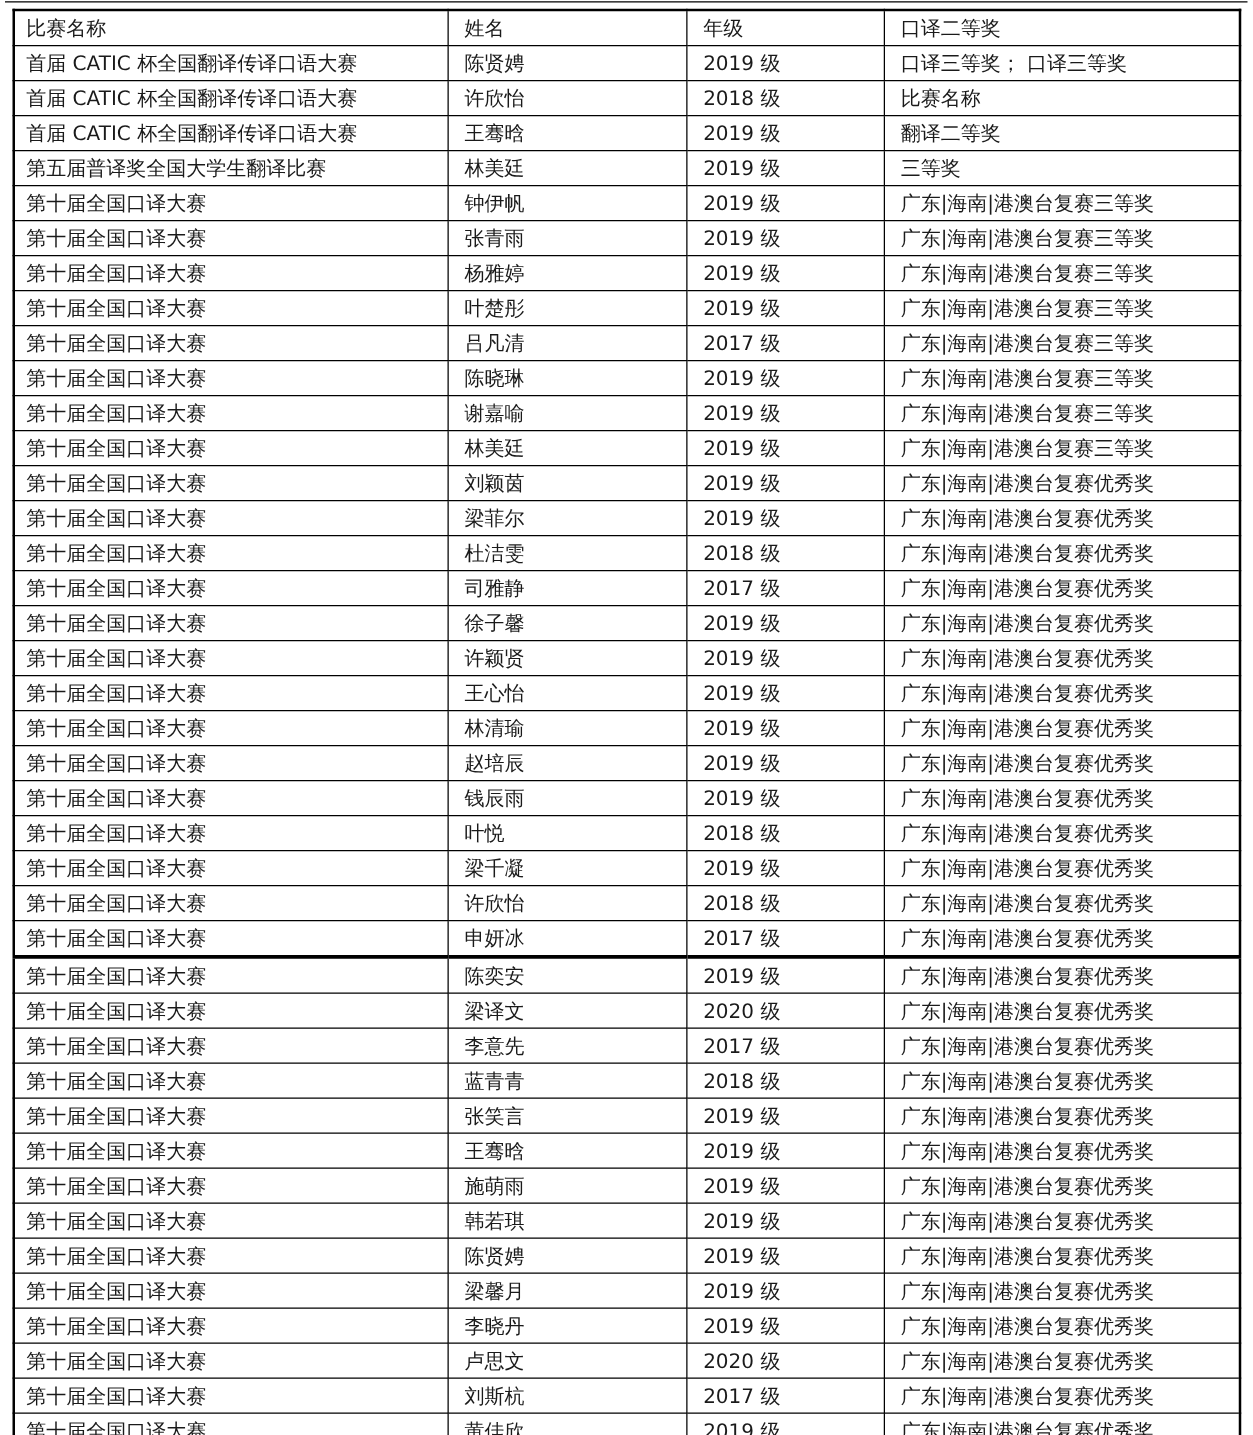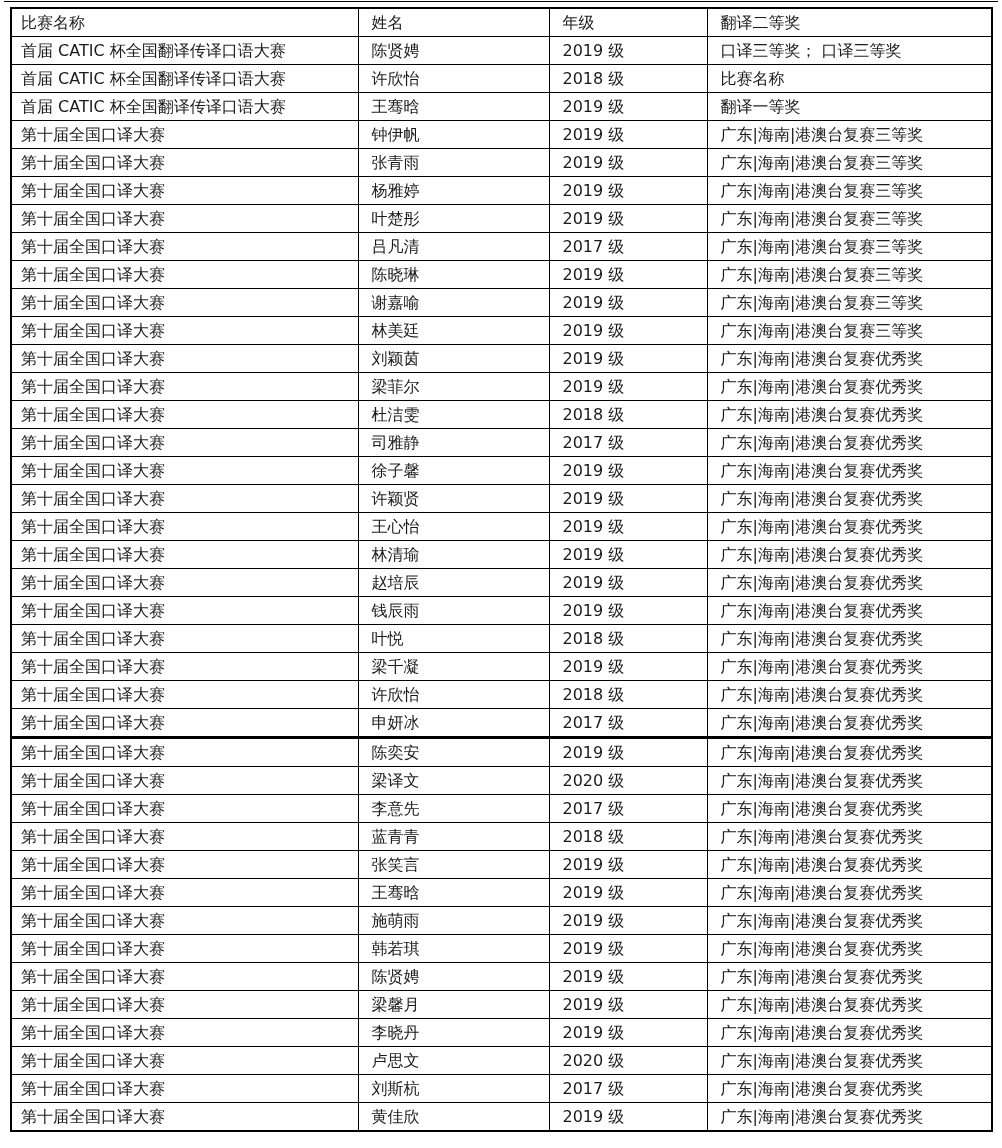--- a/index.html
+++ b/index.html
@@ -66,41 +66,47 @@
     <col style="width:347px">
     <col style="width:191px">
     <col style="width:158px">
     <col style="width:285px">
   </colgroup>
   <thead>
     <tr>
       <th>比赛名称</th>
       <th>姓名</th>
       <th>年级</th>
-      <th>翻译二等奖</th>
+      <th>口译二等奖</th>
     </tr>
   </thead>
   <tbody id="table-body">
       <tr>
         <td>首届 CATIC 杯全国翻译传译口语大赛</td>
         <td>陈贤娉</td>
         <td>2019 级</td>
         <td>口译三等奖； 口译三等奖</td>
       </tr>
       <tr>
         <td>首届 CATIC 杯全国翻译传译口语大赛</td>
         <td>许欣怡</td>
         <td>2018 级</td>
         <td>比赛名称</td>
       </tr>
       <tr>
         <td>首届 CATIC 杯全国翻译传译口语大赛</td>
         <td>王骞晗</td>
         <td>2019 级</td>
-        <td>翻译一等奖</td>
+        <td>翻译二等奖</td>
+      </tr>
+      <tr>
+        <td>第五届普译奖全国大学生翻译比赛</td>
+        <td>林美廷</td>
+        <td>2019 级</td>
+        <td>三等奖</td>
       </tr>
       <tr>
         <td>第十届全国口译大赛</td>
         <td>钟伊帆</td>
         <td>2019 级</td>
         <td>广东|海南|港澳台复赛三等奖</td>
       </tr>
       <tr>
         <td>第十届全国口译大赛</td>
         <td>张青雨</td>

